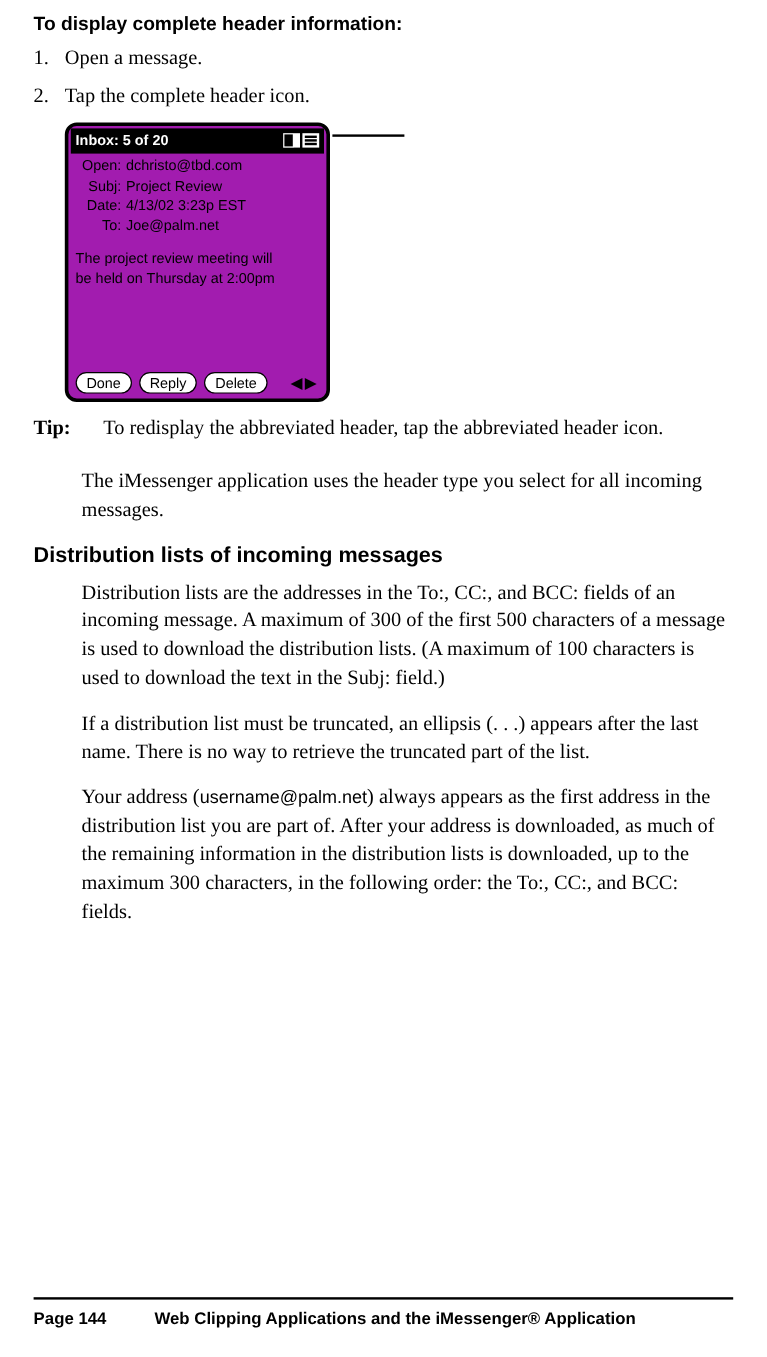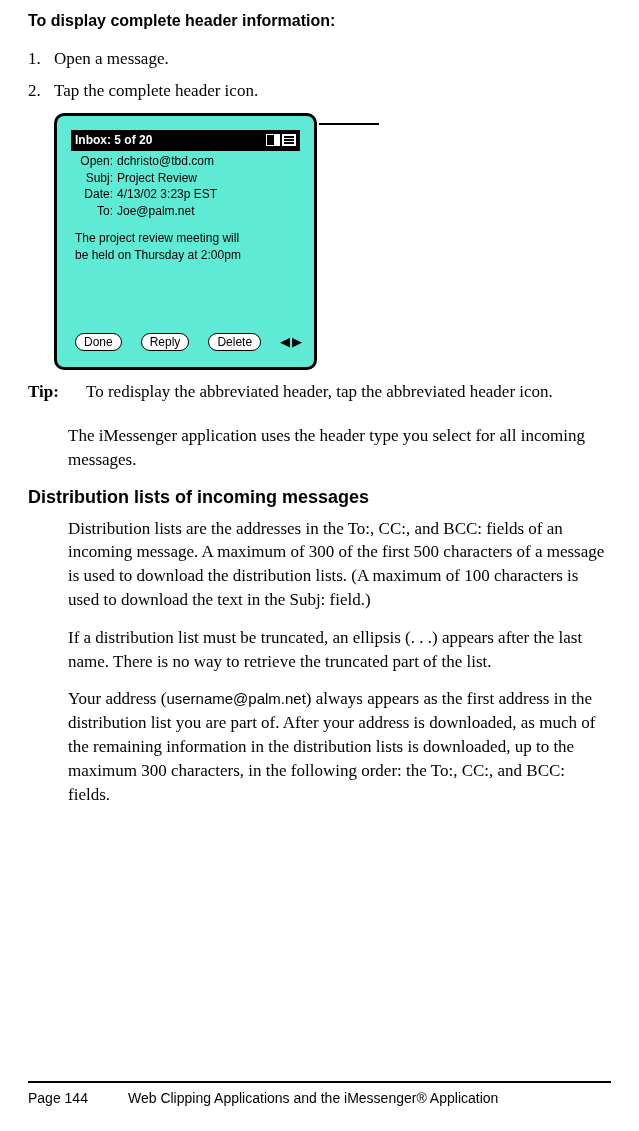--- a/index.html
+++ b/index.html
@@ -13,45 +13,45 @@
       color: #000;
       padding: 10px 28px 0 28px;
       position: relative;
     }
     .heading-sans {
       font-family: Verdana, Arial, sans-serif;
       font-weight: bold;
     }
     .step-heading {
       font-size: 16px;
-      margin-bottom: 15px;
+      margin-bottom: 4px;
     }
     .num-list {
       list-style: none;
       margin-bottom: 10px;
     }
     .num-item {
       display: flex;
       margin-bottom: 8px;
     }
     .num-item .num {
       width: 26px;
       flex-shrink: 0;
     }
     .figure-row {
       display: flex;
       align-items: flex-start;
       margin: 8px 0 10px 26px;
     }
     .device-shot {
-      width: 263px;
+      width: 221px;
       border: 3px solid #000;
       border-radius: 10px;
-      padding: 14px;
-      background: #5eead4;
+      padding: 2px;
+      background: #a21caf;
       font-family: Verdana, Arial, sans-serif;
       font-size: 12px;
     }
     .device-shot .titlebar {
       background: #000;
       color: #fff;
       font-weight: bold;
       padding: 2px 4px;
       display: flex;
       align-items: center;
@@ -85,21 +85,21 @@
       box-shadow: 0 3px 0 #000, 0 6px 0 #000;
     }
     .device-body {
       padding: 2px 4px 4px 4px;
       min-height: 180px;
     }
     .hdr-line { display: flex; }
     .hdr-label { width: 38px; text-align: right; margin-right: 4px; }
     .device-buttons {
       display: flex;
-      gap: 19px;
+      gap: 6px;
       align-items: center;
       padding: 2px 4px 2px 4px;
     }
     .pill-btn {
       border: 1.5px solid #000;
       border-radius: 10px;
       padding: 0 8px;
       font-size: 12px;
       background: #fff;
       line-height: 16px;
@@ -141,21 +141,21 @@
     .mono-inline { font-family: Verdana, Arial, sans-serif; font-size: 15px; }
     .footer {
       position: absolute;
       left: 28px;
       right: 28px;
       bottom: 22px;
       border-top: 2px solid #000;
       padding-top: 6px;
       display: flex;
       font-family: Verdana, Arial, sans-serif;
-      font-weight: normal;
+      font-weight: bold;
       font-size: 14px;
     }
     .footer .page-label { margin-right: 40px; }
   </style>
 </head>
 <body>
 
 <div class="heading-sans step-heading">To display complete header information:</div>
 
 <ol class="num-list">

